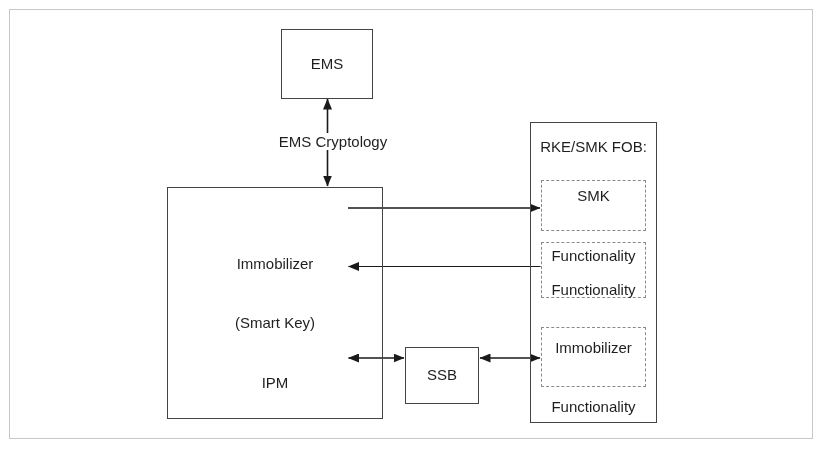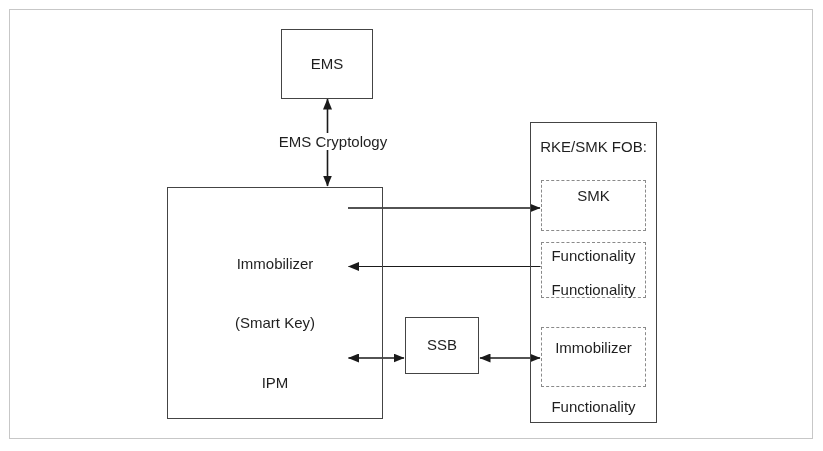--- a/index.html
+++ b/index.html
@@ -48,21 +48,21 @@
   }
   .solid { border: 1.5px solid #444444; }
   .dashed { border: 1px dashed #8a8a8a; }
   .ems-box  { left: 281px; top: 29px;  width: 92px;  height: 70px; }
   .ipm-box  { left: 167px; top: 187px; width: 216px; height: 232px; }
   .fob-box  { left: 530px; top: 122px; width: 127px; height: 301px;
               align-items: flex-start; padding-top: 15px; }
   .smk-box  { left: 541px; top: 180px; width: 105px; height: 51px; }
   .rc-box   { left: 541px; top: 242px; width: 105px; height: 56px; }
   .tp-box   { left: 541px; top: 327px; width: 105px; height: 60px; }
-  .ssb-box  { left: 405px; top: 317px; width: 74px;  height: 57px; }
+  .ssb-box  { left: 405px; top: 347px; width: 74px;  height: 57px; }
   .lines span { display: block; margin-top: 41px; }
   .edge-label {
     position: absolute;
     left: 333px; top: 133px;
     transform: translateX(-50%);
     background: #ffffff;
     padding: 0 3px;
     font-size: 15px;
     white-space: nowrap;
     z-index: 2;

